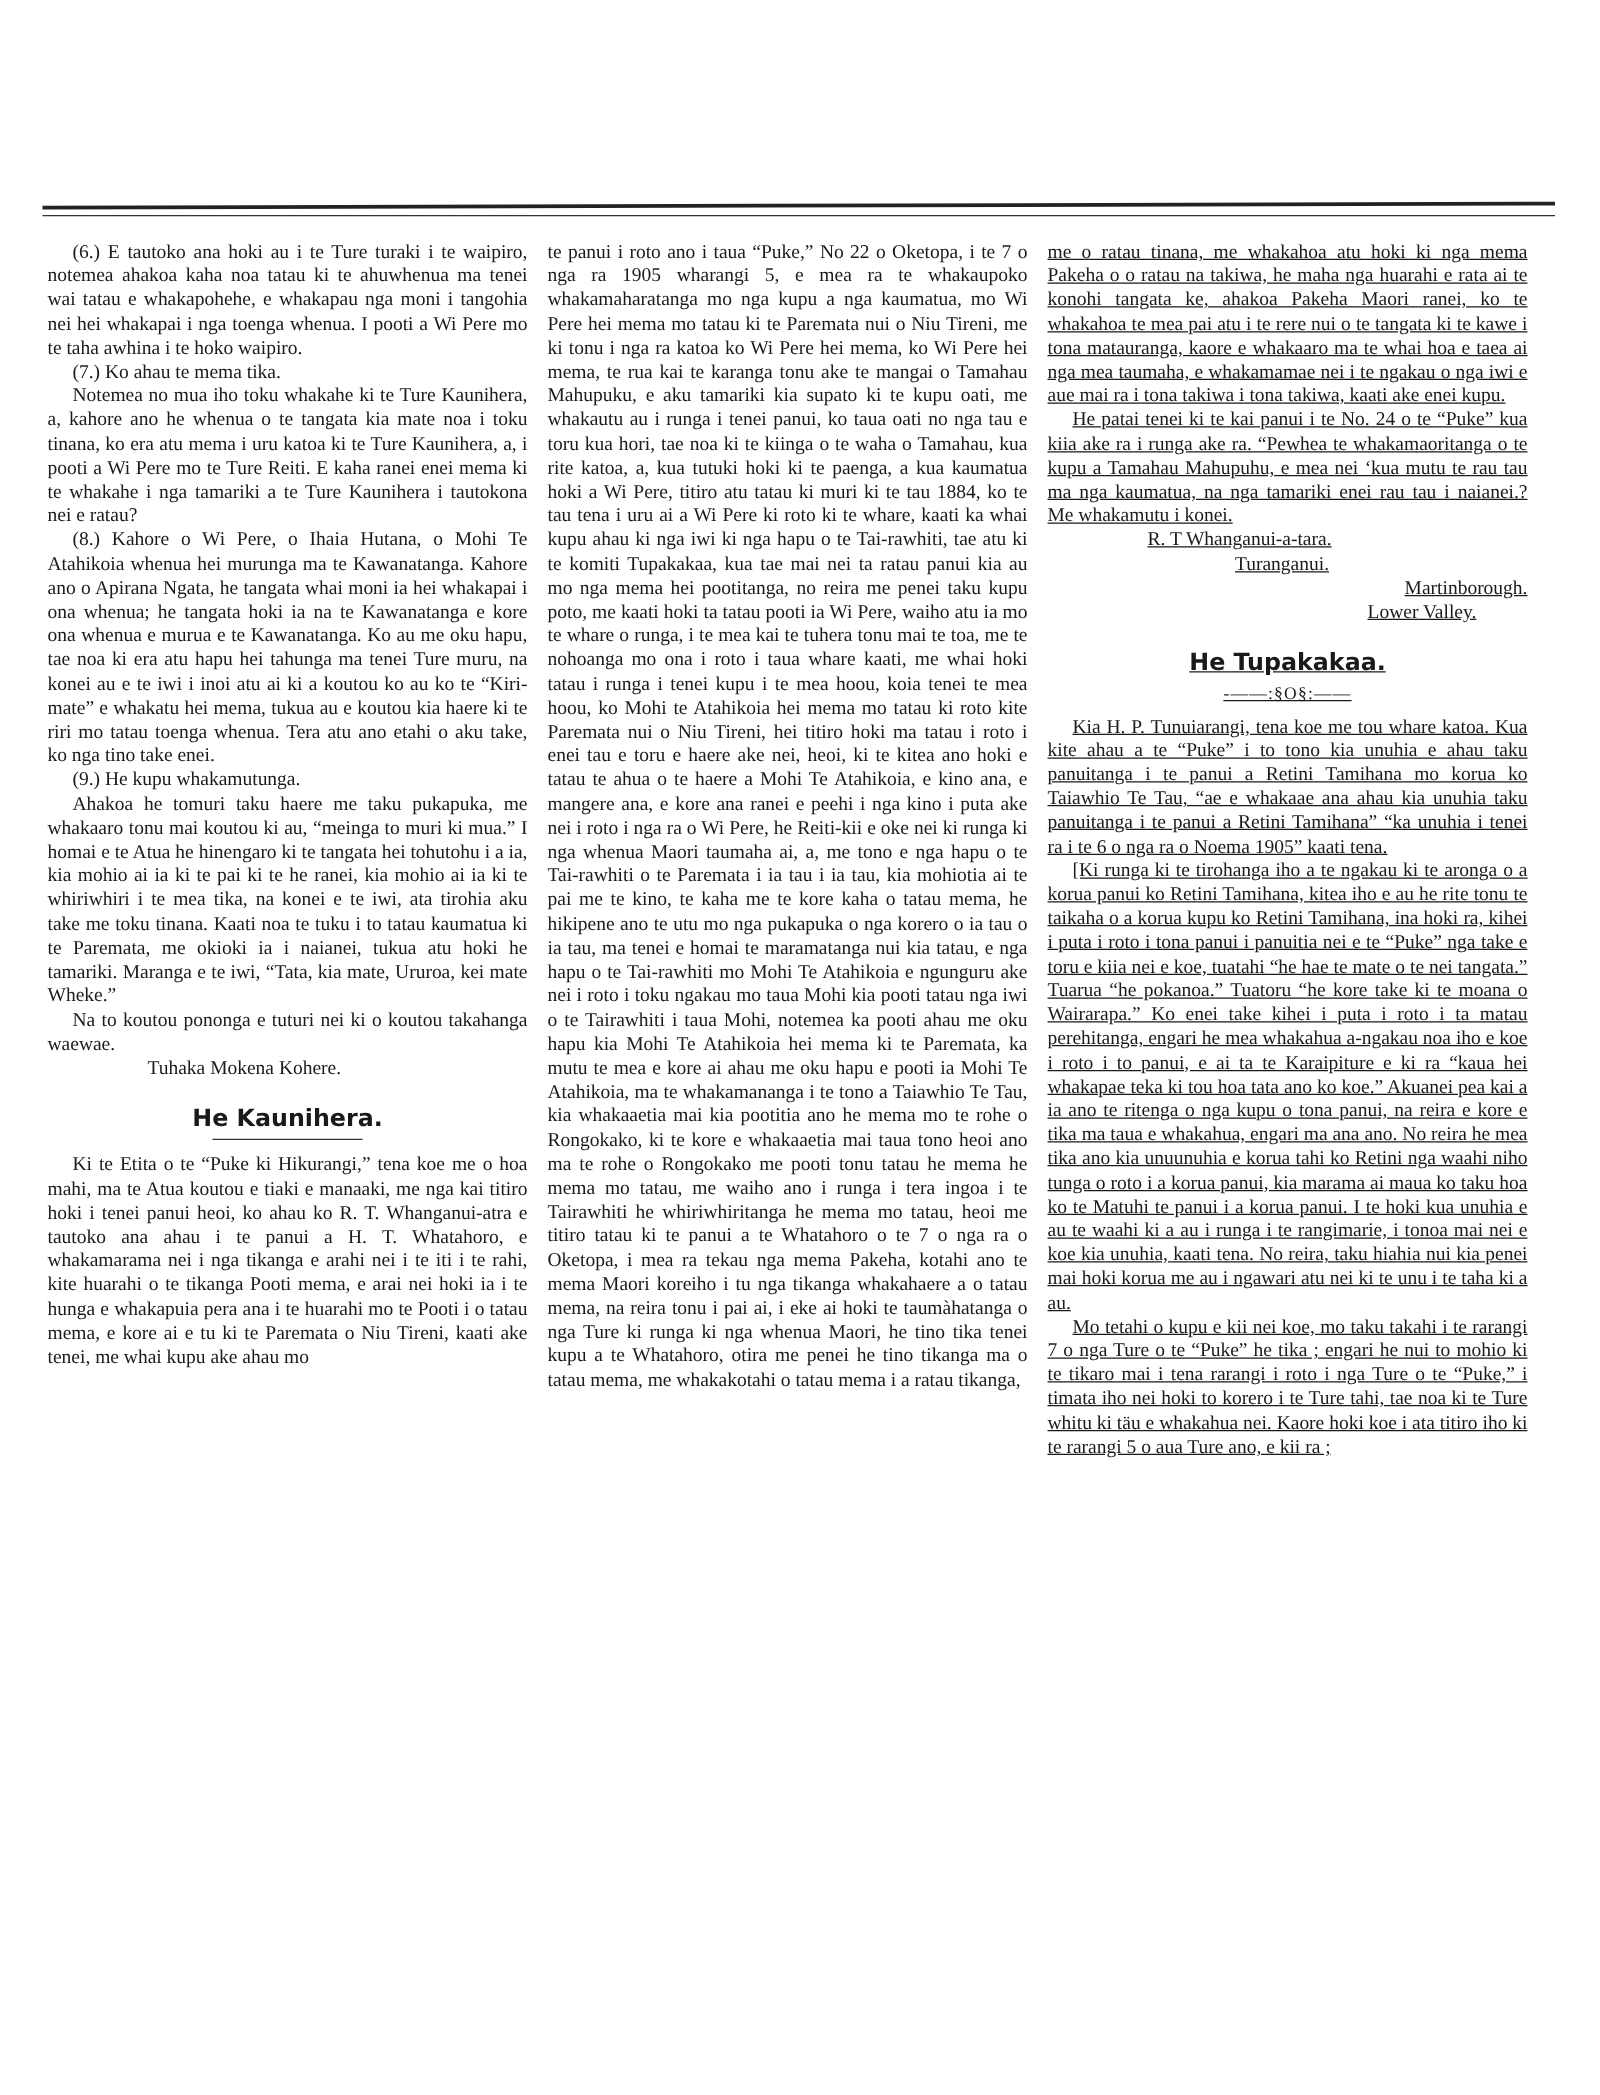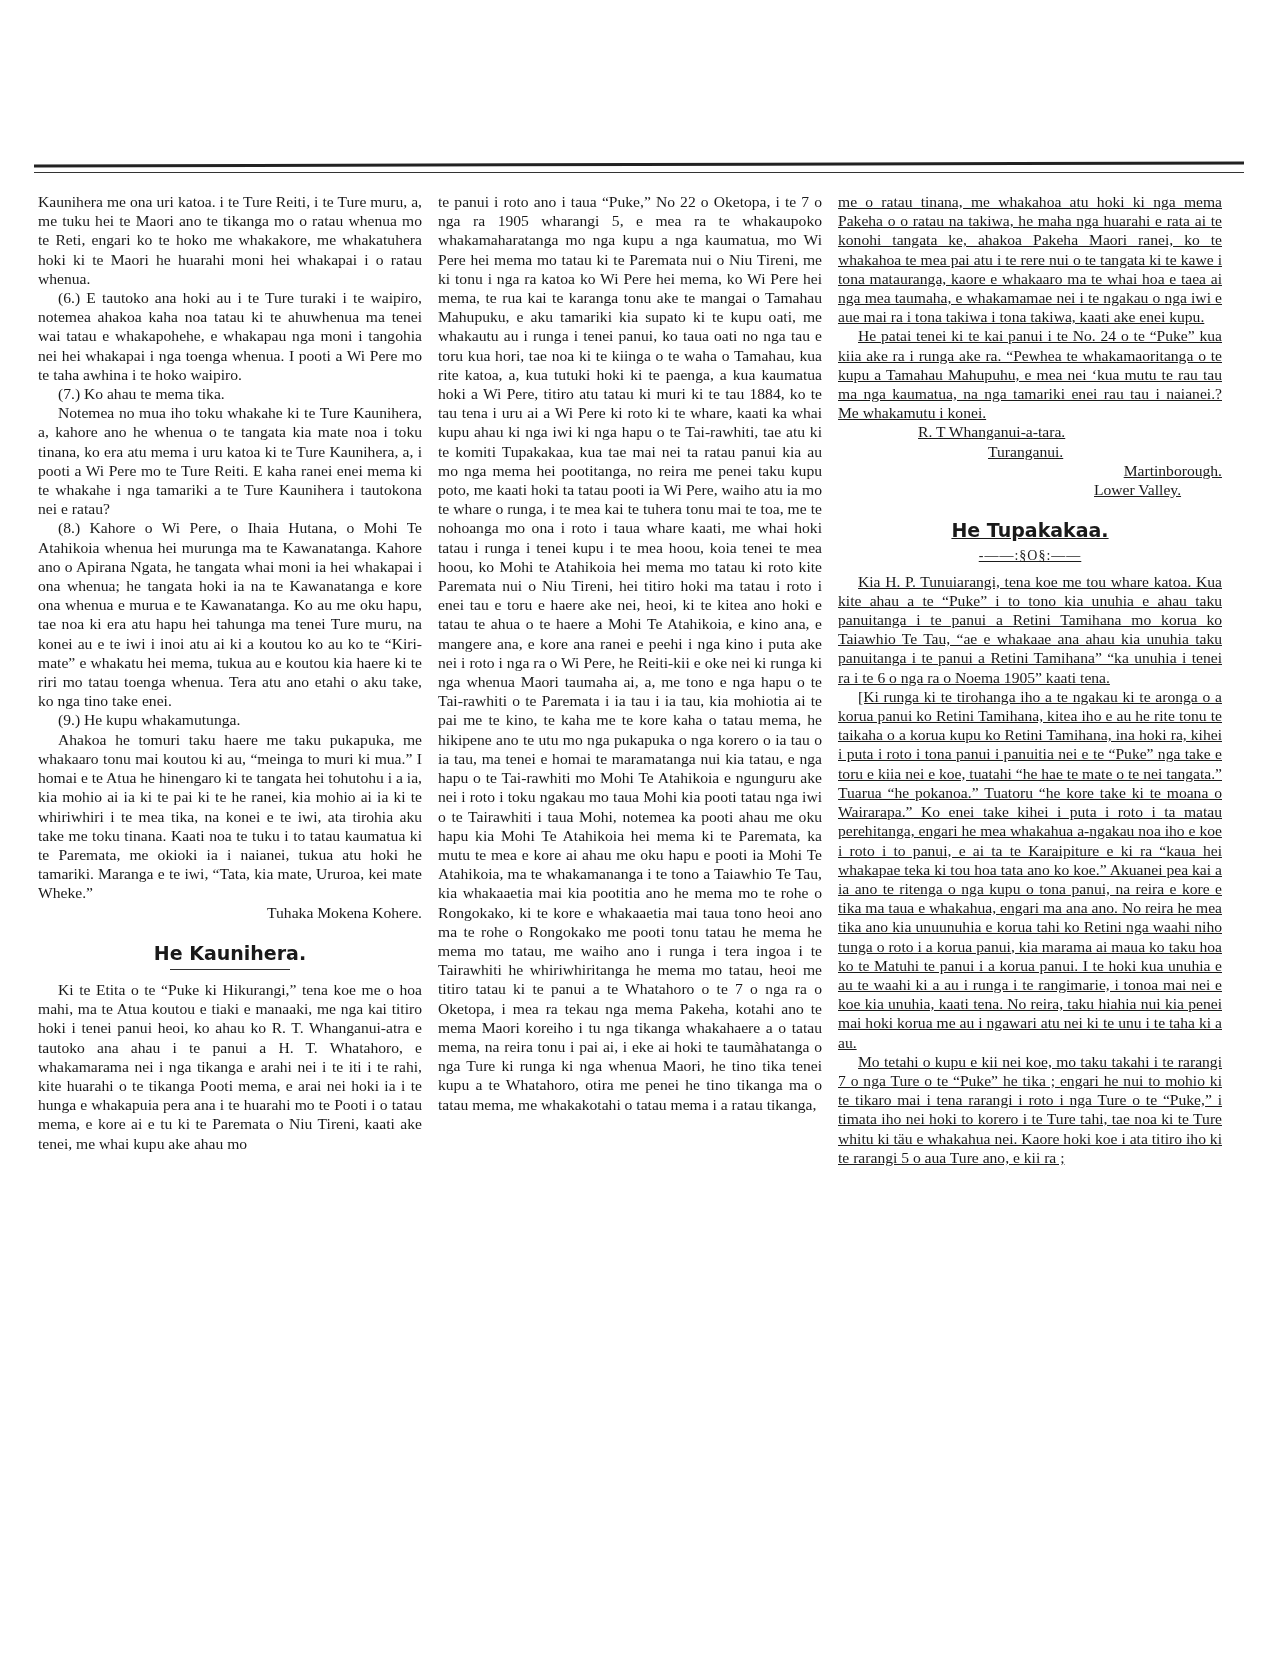--- a/index.html
+++ b/index.html
@@ -13,43 +13,43 @@
     font-weight: bold; font-size: 40px; transform: scaleX(0.7); color: #111; }
   .rule-thick { position: absolute; left: 34px; width: 1210px; top: 163px; height: 3px; background: #222; transform: rotate(-0.15deg); }
   .rule-thin { position: absolute; left: 34px; width: 1210px; top: 172px; height: 1px; background: #333; }
   .col { position: absolute; top: 192px; font-family: "Liberation Serif", serif; font-size: 15.6px;
     line-height: 19.2px; text-align: justify; color: #1a1a1a; }
   .col p { margin: 0; }
   .col .ind { text-indent: 20px; }
   .c1 { left: 38px; width: 384px; }
   .c2 { left: 438px; width: 384px; }
   .c3 { left: 838px; width: 384px; text-decoration: underline; }
-  .sig1 { text-align: right; padding-left: 80px; }
+  .sig1 { text-align: left; padding-left: 80px; }
   .head { text-align: center; font-family: "DejaVu Sans", sans-serif; font-weight: bold; font-size: 19px;
     margin: 22px 0 6px 0; text-indent: 0; }
   .ornament { text-align: center; font-size: 14px; margin: 0 0 6px 0; letter-spacing: 1px; }
   .short-rule { width: 120px; height: 1px; background: #333; margin: 0 auto 10px auto; }
   .addr { text-align: left; text-indent: 0; }
 </style>
 </head>
 <body>
 
 <div class="page">
 
   <div class="rule-thick"></div>
   <div class="rule-thin"></div>
 
   <div class="col c1">
-    <p>Kaunihera me ona uri katoa. i te Ture Reiti, i te Ture muru, a, me tuku hei te Maori ano te tikanga mo o ratau whenua mo te Reti, engari ko te hoko me whakakore, me whakatuhera hoki ki te Maori he huarahi moni hei whakapai i o ratau whenua.</p>
     <p class="ind">(6.)  E tautoko ana hoki au i te Ture turaki i te waipiro, notemea ahakoa kaha noa tatau ki te ahuwhenua ma tenei wai tatau e whakapohehe, e whakapau nga moni i tangohia nei hei whakapai i nga toenga whenua.  I pooti a Wi Pere mo te taha awhina i te hoko waipiro.</p>
     <p class="ind">(7.)  Ko ahau  te mema tika.</p>
     <p class="ind">Notemea no mua iho toku whakahe ki te Ture Kaunihera, a, kahore ano he whenua o te tangata kia mate noa i toku tinana, ko era atu mema i uru katoa ki te Ture Kaunihera, a, i pooti a Wi Pere mo te Ture Reiti. E kaha ranei enei mema ki te whakahe i nga tamariki a te Ture Kaunihera i tautokona nei e ratau?</p>
     <p class="ind">(8.)  Kahore o Wi Pere, o Ihaia Hutana, o Mohi Te Atahikoia whenua hei murunga ma te Kawanatanga.  Kahore ano o Apirana Ngata, he tangata whai moni ia hei whakapai i ona whenua; he tangata hoki ia na te Kawanatanga e kore ona whenua e murua e te Kawanatanga.  Ko au me oku hapu, tae noa ki era atu hapu hei tahunga ma tenei Ture muru, na konei au e te iwi i inoi atu ai ki a koutou ko au ko te “Kiri-mate” e whakatu hei mema, tukua au e koutou kia haere ki te riri mo tatau toenga whenua.  Tera atu ano etahi o aku take, ko nga tino take enei.</p>
     <p class="ind">(9.)  He kupu  whakamutunga.</p>
     <p class="ind">Ahakoa he tomuri taku haere me taku pukapuka, me whakaaro tonu mai koutou ki au, “meinga to muri ki  mua.”  I homai e te Atua he hinengaro ki te tangata hei tohutohu i a ia, kia mohio ai ia ki te pai ki te he ranei, kia mohio ai ia ki te whiriwhiri i te mea tika, na konei e te iwi, ata tirohia aku take me toku tinana.  Kaati noa te tuku i to tatau kaumatua ki te Paremata, me okioki ia i naianei, tukua atu hoki he tamariki.  Maranga e te iwi, “Tata, kia mate, Ururoa, kei mate Wheke.”</p>
+    <p class="ind">Na to koutou pononga e tuturi nei ki o koutou takahanga waewae.</p>
     <p class="sig1">Tuhaka  Mokena Kohere.</p>
     <div class="head">He Kaunihera.</div>
     <div class="short-rule"></div>
     <p class="ind">Ki te Etita o te “Puke ki Hikurangi,” tena koe me o hoa mahi, ma te Atua koutou e tiaki e manaaki, me nga kai titiro hoki i tenei panui heoi, ko ahau ko R. T. Whanganui-atra e tautoko ana ahau i te panui a H. T. Whatahoro, e whakamarama nei i nga tikanga e arahi nei i te iti i te rahi, kite huarahi o te tikanga Pooti mema, e arai nei hoki ia i te hunga e whakapuia pera ana i te huarahi mo te Pooti i o tatau mema, e kore ai e tu ki te Paremata o Niu Tireni, kaati ake tenei, me whai kupu ake ahau mo</p>
   </div>
 
   <div class="col c2">
     <p>te panui i roto ano i taua “Puke,” No 22 o Oketopa, i te 7 o nga ra 1905 wharangi 5, e mea ra te whakaupoko whakamaharatanga mo nga kupu a nga kaumatua, mo Wi Pere hei mema mo tatau ki te Paremata nui o Niu Tireni, me ki tonu i nga ra katoa ko Wi Pere hei mema, ko Wi Pere hei mema, te rua kai te karanga tonu ake te mangai o Tamahau Mahupuku, e aku tamariki kia supato ki te kupu oati, me whakautu au i runga i tenei panui, ko taua oati no nga tau e toru kua hori, tae noa ki te kiinga o te waha o Tamahau, kua rite katoa, a, kua tutuki hoki ki te paenga, a kua kaumatua hoki a Wi Pere, titiro atu tatau ki muri ki te tau 1884, ko te tau tena i uru ai a Wi Pere ki roto ki te whare, kaati ka whai kupu ahau ki nga iwi ki nga hapu o te Tai-rawhiti, tae atu ki te komiti Tupakakaa, kua tae mai nei ta ratau panui kia au mo nga mema hei pootitanga, no reira me penei taku kupu poto, me kaati hoki ta tatau pooti ia Wi Pere, waiho atu ia mo te whare o runga, i te mea kai te tuhera tonu mai te toa, me te nohoanga mo ona i roto i taua whare kaati, me whai hoki tatau i runga i tenei kupu i te mea hoou, koia tenei te mea hoou, ko Mohi te Atahikoia hei mema mo tatau ki roto kite Paremata nui o Niu Tireni, hei titiro hoki ma tatau i roto i enei tau e toru e haere ake nei, heoi, ki te kitea ano hoki e tatau te ahua o te haere a Mohi Te Atahikoia, e kino ana, e mangere ana, e kore ana ranei e peehi i nga kino i puta ake nei i roto i nga ra o Wi Pere, he Reiti-kii e oke nei ki runga ki nga whenua Maori taumaha ai, a, me tono e nga hapu o te Tai-rawhiti o te Paremata i ia tau i ia tau, kia mohiotia ai te pai me te kino, te kaha me te kore kaha o tatau mema, he hikipene ano te utu mo nga pukapuka o nga korero o ia tau o ia tau, ma tenei e homai te maramatanga nui kia tatau, e nga hapu o te Tai-rawhiti mo Mohi Te Atahikoia e ngunguru ake nei i roto i toku ngakau mo taua Mohi kia pooti tatau nga iwi o te Tairawhiti i taua Mohi, notemea ka pooti ahau me oku hapu kia Mohi Te Atahikoia hei mema ki te Paremata, ka mutu te mea e kore ai ahau me oku hapu e pooti ia Mohi Te Atahikoia, ma te whakamananga i te tono a Taiawhio Te Tau, kia whakaaetia mai kia pootitia ano he mema mo te rohe o Rongokako, ki te kore e whakaaetia mai taua tono heoi ano ma te rohe o Rongokako me pooti tonu tatau he mema he mema mo tatau, me waiho ano i runga i tera ingoa i te Tairawhiti he whiriwhiritanga he mema mo tatau, heoi me titiro tatau ki te panui a te Whatahoro o te 7 o nga ra o Oketopa, i mea ra tekau nga mema Pakeha, kotahi ano te mema Maori koreiho i tu nga tikanga whakahaere a o tatau mema, na reira tonu i pai ai, i eke ai hoki te taumàhatanga o nga Ture ki runga ki nga whenua Maori, he tino tika tenei kupu a te Whatahoro, otira me penei he tino tikanga ma o tatau mema, me whakakotahi o tatau mema i a ratau tikanga,</p>
   </div>
 

